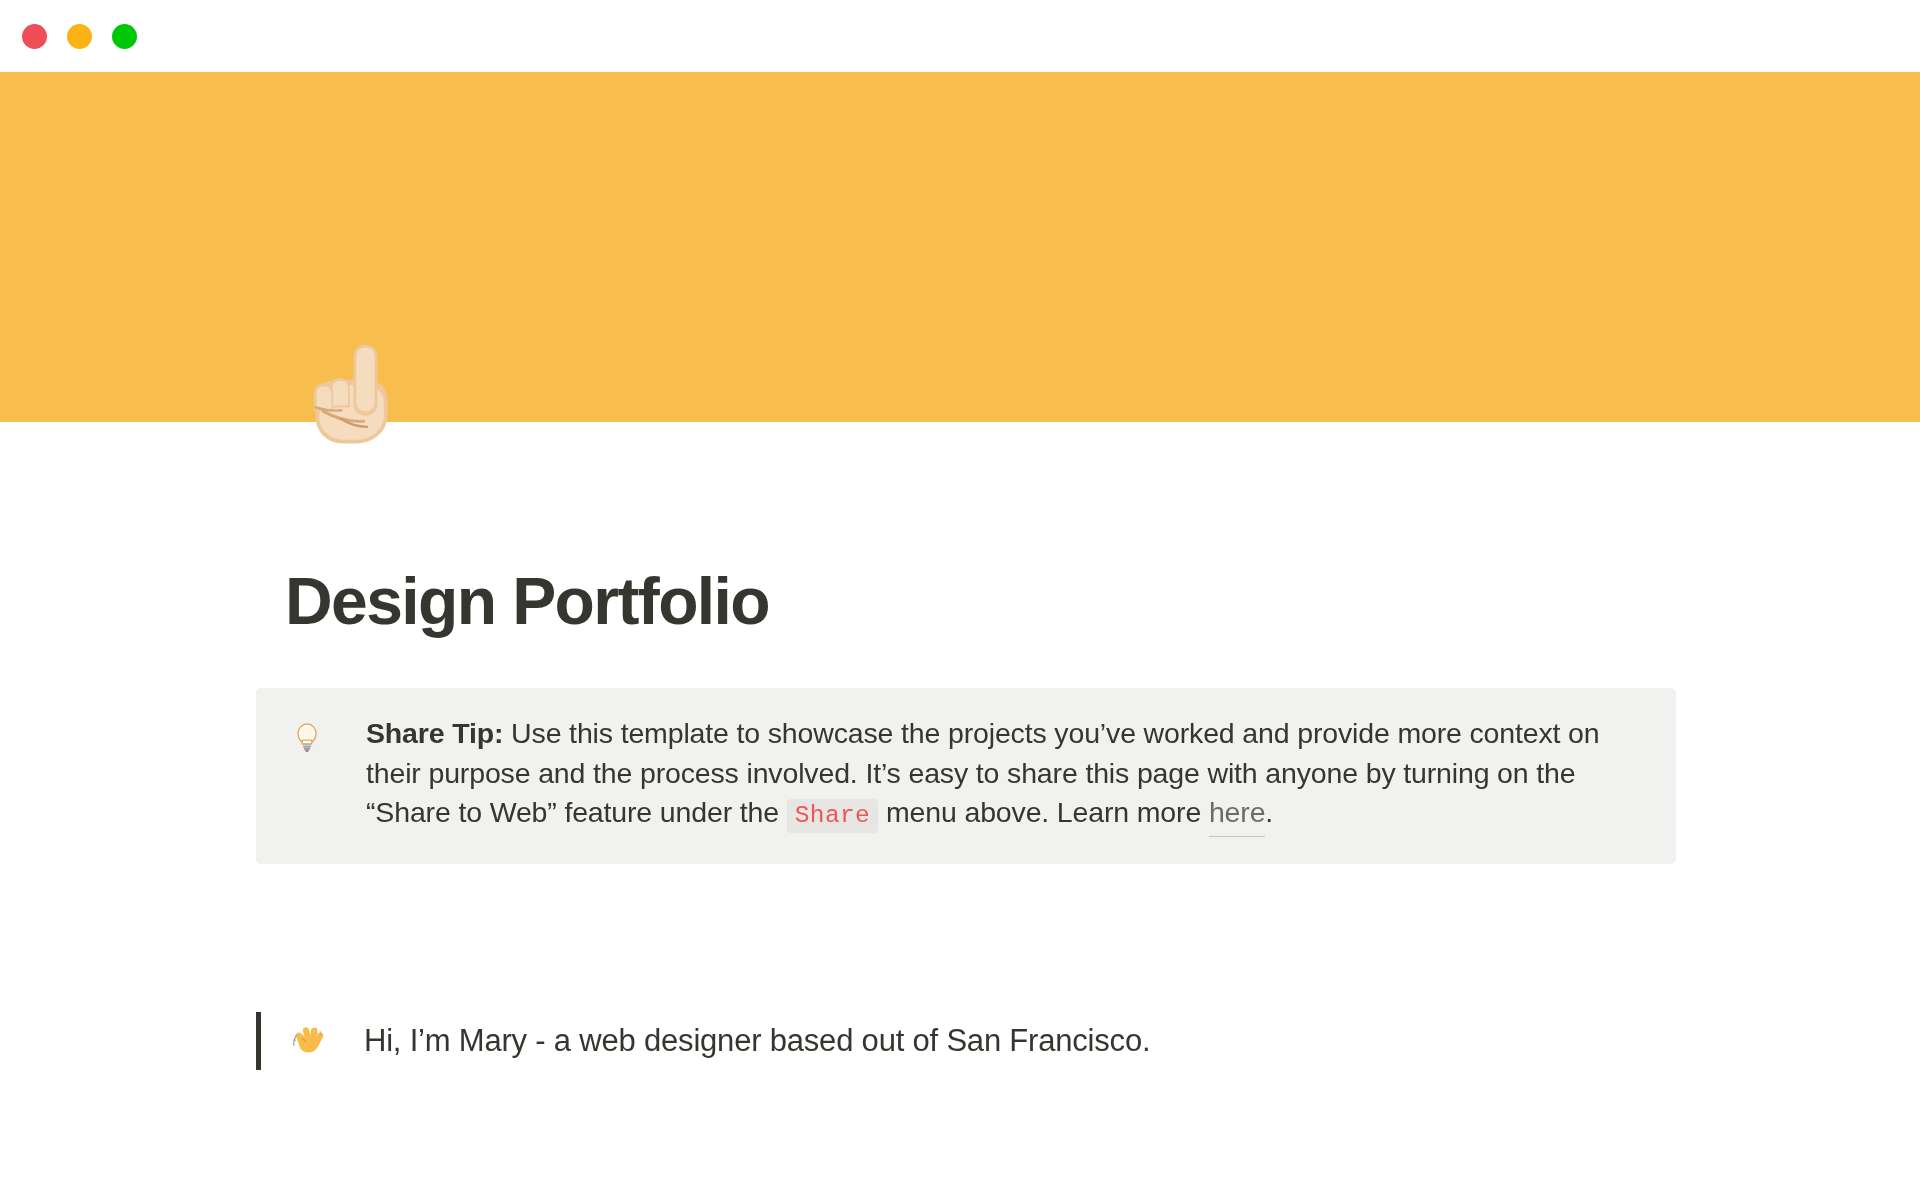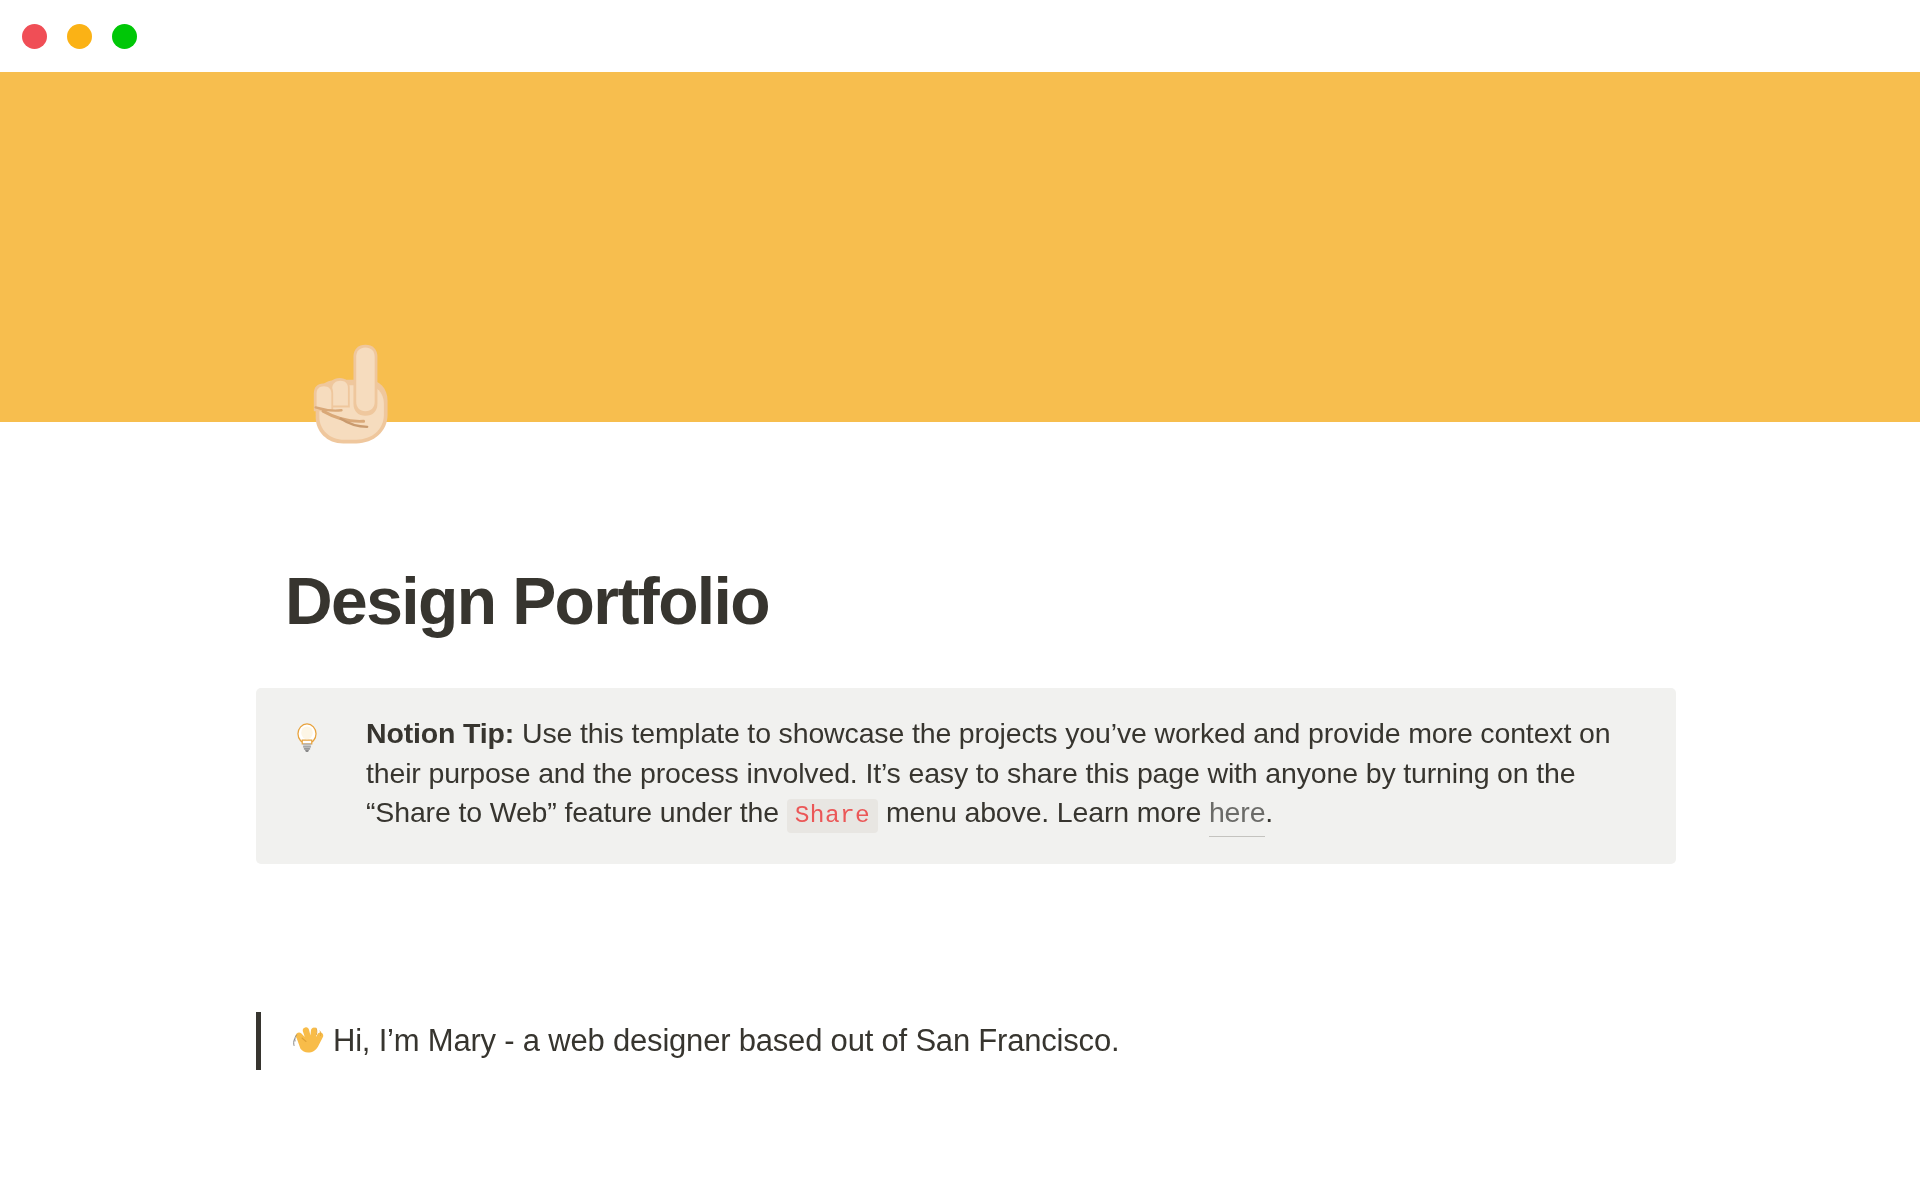--- a/index.html
+++ b/index.html
@@ -149,20 +149,21 @@
   }
   .quote-inner {
     padding-left: 31px;
     display: flex;
     align-items: center;
     font-size: 31px;
     line-height: 1.35;
     color: #37352F;
     letter-spacing: -0.2px;
     white-space: nowrap;
+    gap: 31px;
   }
   .quote-emoji { display: inline-flex; margin-right: 9px; }
   .quote-emoji svg { display: block; width: 32px; height: 32px; }
 </style>
 </head>
 <body>
 
 <div class="window-chrome">
   <div class="traffic-lights">
     <span class="light light-close"></span>
@@ -204,21 +205,21 @@
           <ellipse cx="32" cy="26" rx="17" ry="18.5" fill="#FFFFFF" stroke="#E8A33D" stroke-width="2.4"></ellipse>
           <path d="M23 38 L23 45 L41 45 L41 38 Z" fill="#FFFFFF" stroke="#E8A33D" stroke-width="2.2"></path>
           <ellipse cx="32" cy="24" rx="11" ry="12" fill="#FDF6E6"></ellipse>
           <rect x="24" y="44" width="16" height="4" rx="1.4" fill="#B8B8B8"></rect>
           <rect x="24.5" y="48.5" width="15" height="3.5" rx="1.2" fill="#A8A8A8"></rect>
           <rect x="26" y="52.5" width="12" height="3.5" rx="1.2" fill="#989898"></rect>
           <path d="M28 56 L36 56 L34 60 L30 60 Z" fill="#8A8A8A"></path>
         </svg>
       </div>
       <div class="callout-text">
-        <b>Notion Tip:</b><span> Use this template to showcase the projects you’ve worked and provide more context on their purpose and the process involved. It’s easy to share this page with anyone by turning on the “Share to Web” feature under the </span><span class="code-chip">Share</span><span> menu above. Learn more </span><a class="inline-link">here</a><span>.</span>
+        <b>Share Tip:</b><span> Use this template to showcase the projects you’ve worked and provide more context on their purpose and the process involved. It’s easy to share this page with anyone by turning on the “Share to Web” feature under the </span><span class="code-chip">Share</span><span> menu above. Learn more </span><a class="inline-link">here</a><span>.</span>
       </div>
     </div>
 
     <div class="quote-block">
       <div class="quote-bar"></div>
       <div class="quote-inner">
         <span class="quote-emoji">
           <svg viewBox="0 0 64 64" xmlns="http://www.w3.org/2000/svg">
             <path d="M13 28 C10 25 10 21 13 18 C16 15 20 15 23 18 L30 25 L26 13 C25 9 27 6 31 5 C35 4 38 6 39 10 L42 22 L43 12 C43 8 46 5 50 5 C54 6 56 9 55 13 L54 25 L57 19 C59 16 63 15 66 17 C69 19 70 23 68 26 L58 45 C54 53 46 58 37 58 C30 58 25 55 21 50 Z" transform="translate(-3,0) scale(0.95)" fill="#F8BC49"></path>
             <path d="M20 26 L28 33" stroke="#E0A236" stroke-width="2.2" stroke-linecap="round" fill="none"></path>

